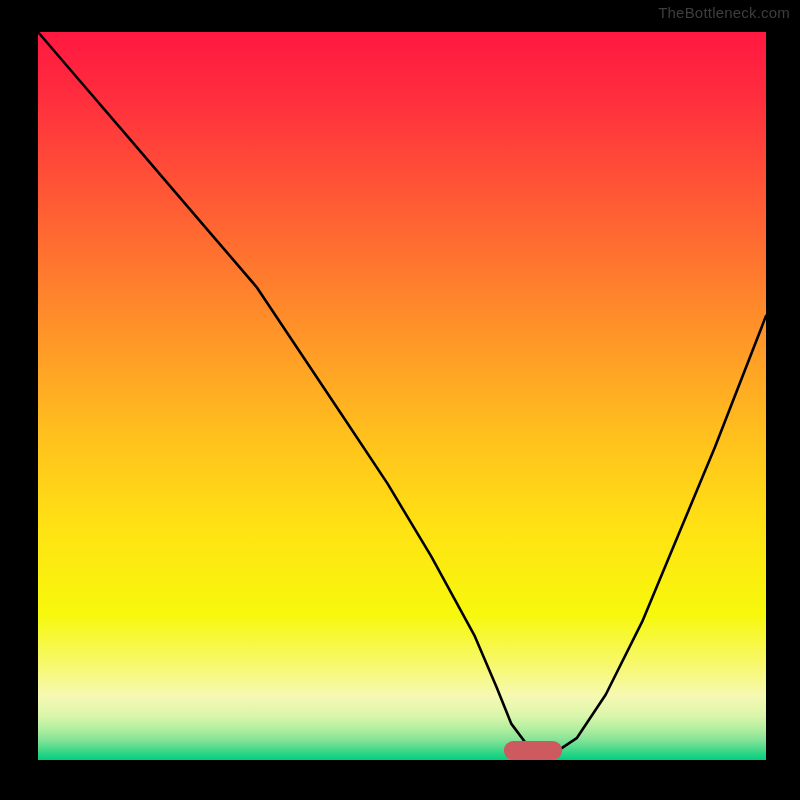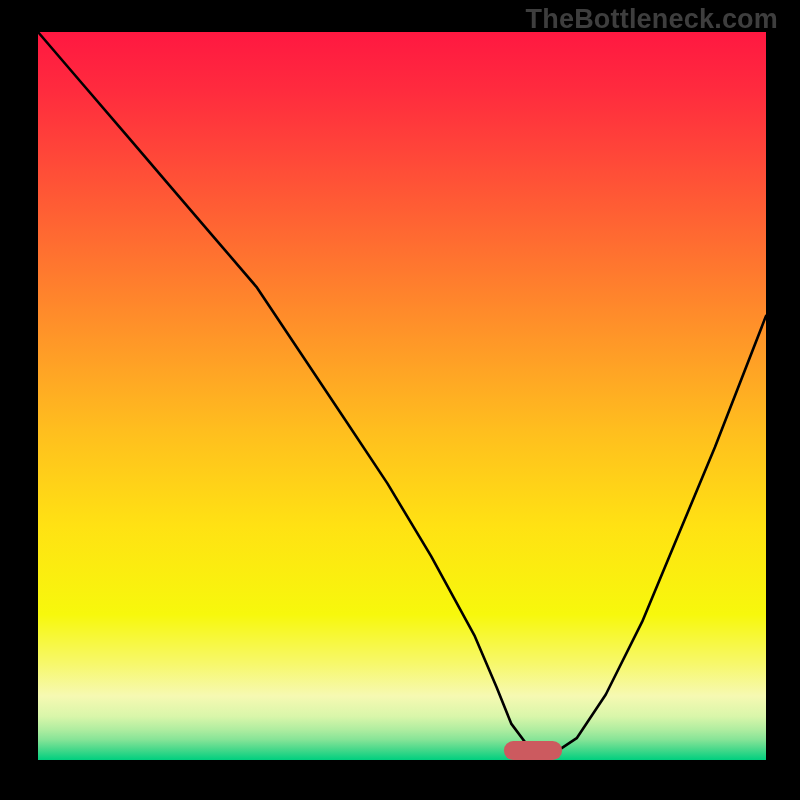--- a/index.html
+++ b/index.html
@@ -12,25 +12,25 @@
   }
   .stage {
     position: relative;
     width: 800px;
     height: 800px;
     background: #000;
   }
   .watermark {
     position: absolute;
     top: 4px;
-    right: 22px;
+    right: 10px;
     color: #3e3e3e;
     font-family: Arial, Helvetica, sans-serif;
-    font-size: 27px;
-    font-weight: bold;
+    font-size: 15px;
+    font-weight: normal;
     letter-spacing: 0.2px;
     user-select: none;
   }
   svg {
     position: absolute;
     inset: 0;
     display: block;
   }
 </style>
 </head>

